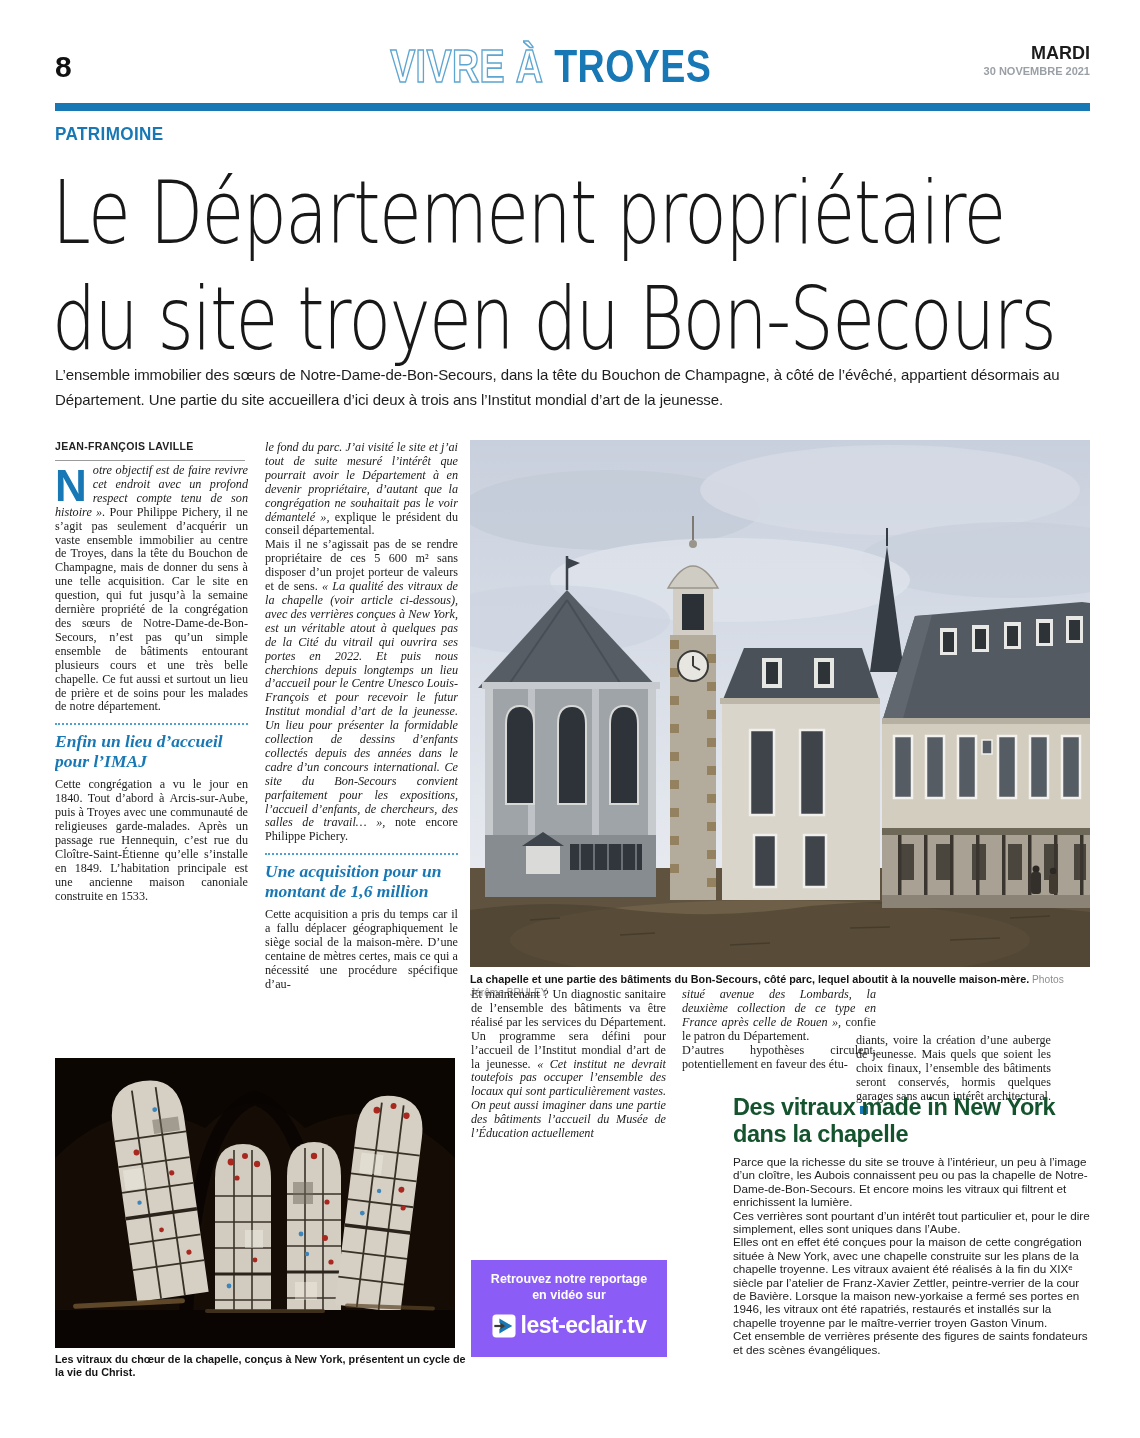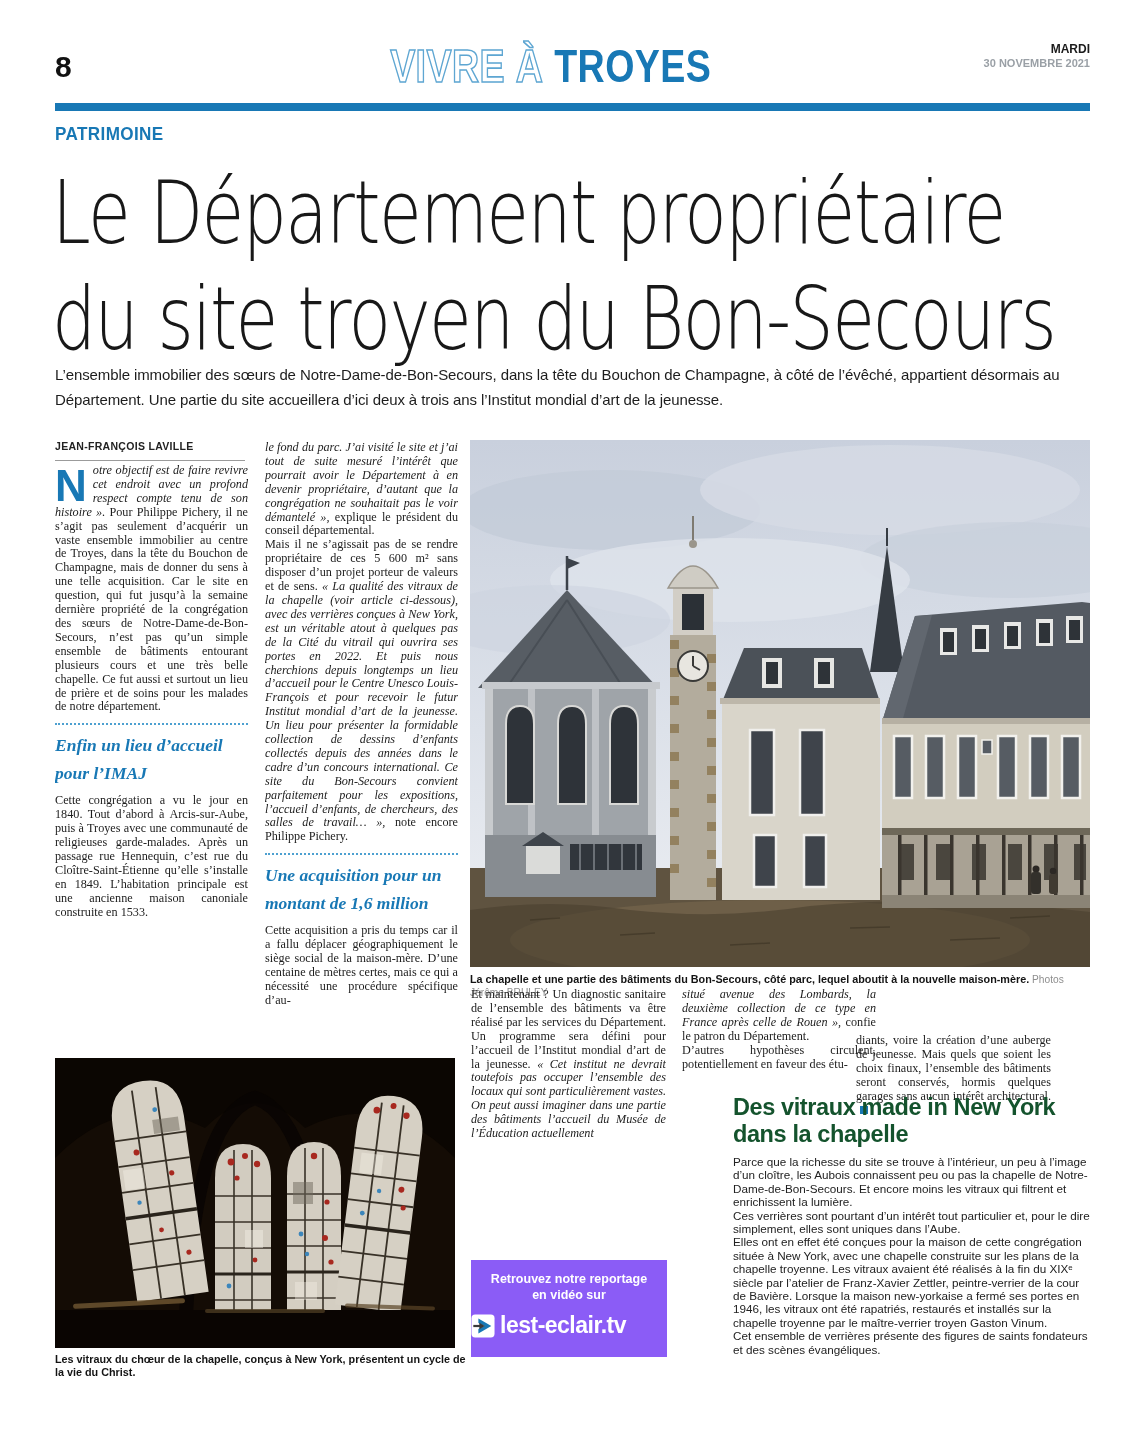--- a/index.html
+++ b/index.html
@@ -8,21 +8,21 @@
           font-family:"Liberation Sans","DejaVu Sans",sans-serif; }
 
   
   .pagenum { position:absolute; left:55px; top:50px; font-size:30px; font-weight:bold; color:#111; }
   .masthead { position:absolute; left:0; right:50px; top:38px; text-align:center; white-space:nowrap;margin-left:12px; }
   .masthead .inner { display:inline-block; transform:scaleX(0.8); transform-origin:center;
                      font-size:47px; font-weight:bold; letter-spacing:0.5px; }
   .masthead .outline { color:#ffffff; -webkit-text-stroke:1.6px #5ea6d2; text-stroke:1.6px #5ea6d2; }
   .masthead .solid { color:#1878b5; }
   .dateblock { position:absolute; right:50px; top:42px; text-align:right; line-height:1.25; }
-  .dateblock .day { font-size:12px; font-weight:bold; color:#1c1c1c; }
+  .dateblock .day { font-size:18px; font-weight:bold; color:#1c1c1c; }
   .dateblock .date { font-size:11px; color:#9aa0a6; font-weight:bold; }
   .toprule { position:absolute; left:55px; top:103px; width:1035px; height:8px; background:#1878b5; }
   .rubric { position:absolute; left:55px; top:124px; font-size:18px; font-weight:bold;
             color:#1878b5; letter-spacing:0.4px; transform:scaleX(0.95); transform-origin:left; }
 
   
   .headline { position:absolute; left:52px; top:160px; color:#181818; }
   .headline .hl { display:block; white-space:nowrap; transform:scaleX(0.79); transform-origin:left;
                   font-family:"DejaVu Sans","Liberation Sans",sans-serif; font-weight:200;
                   font-size:88px; line-height:106px; letter-spacing:-2px; }
@@ -34,42 +34,42 @@
 
   
   .bodycol { position:absolute; font-family:"Liberation Serif","DejaVu Serif",serif;
              font-size:12.2px; line-height:13.9px; color:#1c1c1c; text-align:justify; overflow:hidden; }
   .bodycol p { margin:0; }
   .it { font-style:italic; }
   .dropcap { float:left; color:#1878b5; font-family:"Liberation Sans",sans-serif; font-weight:bold;
              font-size:44px; line-height:39px; padding:2px 6px 0 0; font-style:normal; }
   .divider { border:0; border-top:2px dotted #4da0d0; margin:9px 0 0 0; }
   .subhead { font-family:"Liberation Serif","DejaVu Serif",serif; font-style:italic; font-weight:600;
-             color:#1878b5; font-size:17.5px; line-height:28px; margin:6px 0 7px 0; text-align:left; }
+             color:#1878b5; font-size:17.5px; line-height:20px; margin:6px 0 7px 0; text-align:left; }
   .col1 { left:55px;  top:464px; width:193px; height:592px; }
   .col2 { left:265px; top:441px; width:193px; height:584px; }
   .col3 { left:471px; top:988px; width:195px; height:270px; }
   .col4 { left:682px; top:988px; width:194px; height:104px; }
   .col5 { left:856px; top:988px; width:195px; height:104px;margin-top:46px; }
   .endmark { display:inline-block; width:8px; height:8px; background:#1878b5; margin-left:4px; }
 
   
   .photo1 { position:absolute; left:470px; top:440px; width:620px; height:527px; }
   .photo2 { position:absolute; left:55px; top:1058px; width:400px; height:290px; }
   .photo1 svg, .photo2 svg { display:block; width:100%; height:100%; }
   .caption { position:absolute; font-size:10.8px; line-height:13px; font-weight:bold; color:#141414; }
   .cap1 { left:470px; top:973px; width:620px; }
   .cap2 { left:55px;  top:1353px; width:412px; }
   .credit { font-weight:normal; color:#8e8e8e; font-size:10.2px; }
 
   
   .videobox { position:absolute; left:471px; top:1260px; width:196px; height:97px;
               background:#8b5cf6; color:#fff; text-align:center; padding-top:11px; }
   .videobox .vline { font-size:12.5px; line-height:16px; font-weight:bold; }
-  .brandrow { margin-top:9px; display:flex; align-items:center; gap:5px; }
+  .brandrow { margin-top:9px; display:flex; align-items:center; justify-content:center; gap:5px; }
   .brandrow svg { width:24px; height:24px; }
   .brandname { font-size:23px; font-weight:bold; letter-spacing:-0.5px; }
 
   
   .vitraux { position:absolute; left:733px; top:1094px; width:357px; height:280px; overflow:hidden; }
   .vitraux h2 { font-size:23.5px; line-height:27px; font-weight:bold; color:#14532d;
                 letter-spacing:-0.4px; margin-bottom:7px; }
   .vitraux p { font-size:11.7px; line-height:13.4px; color:#222; text-align:left;
                font-family:"Liberation Sans","DejaVu Sans",sans-serif; }
 </style>

